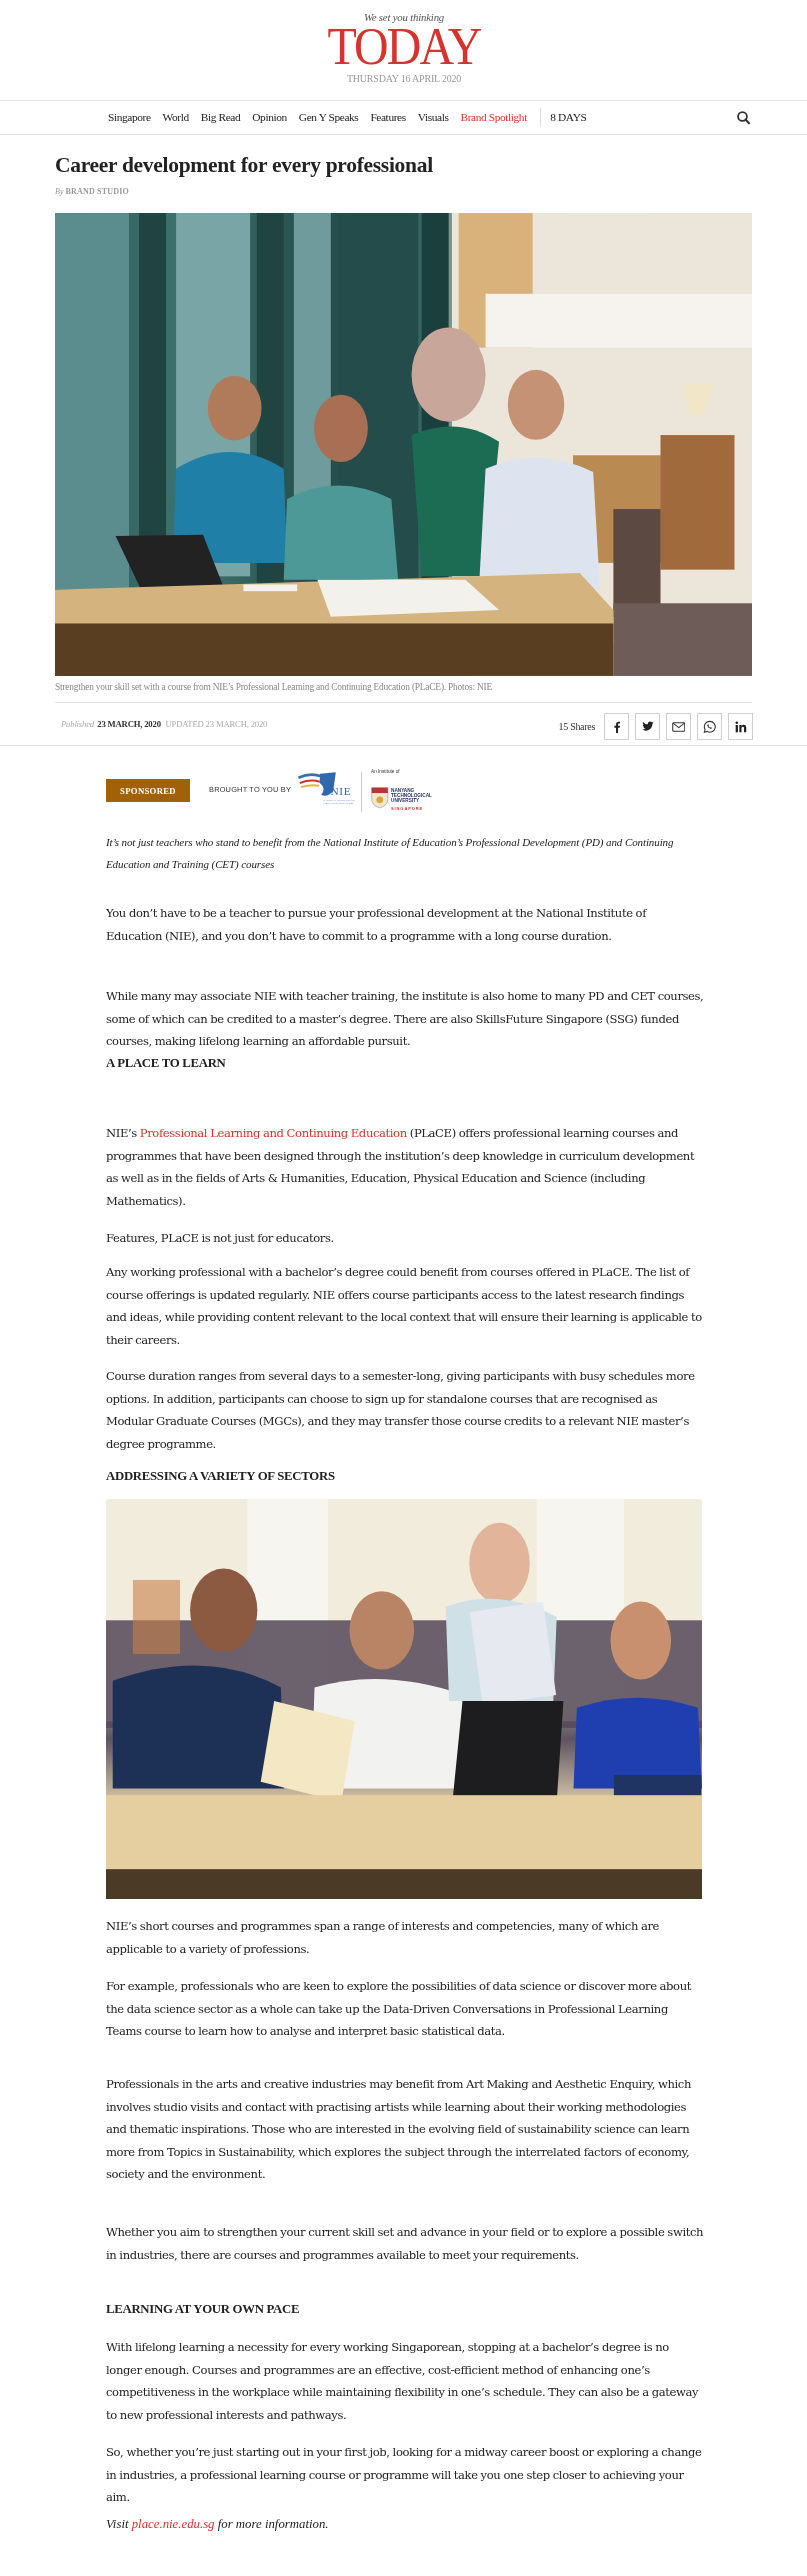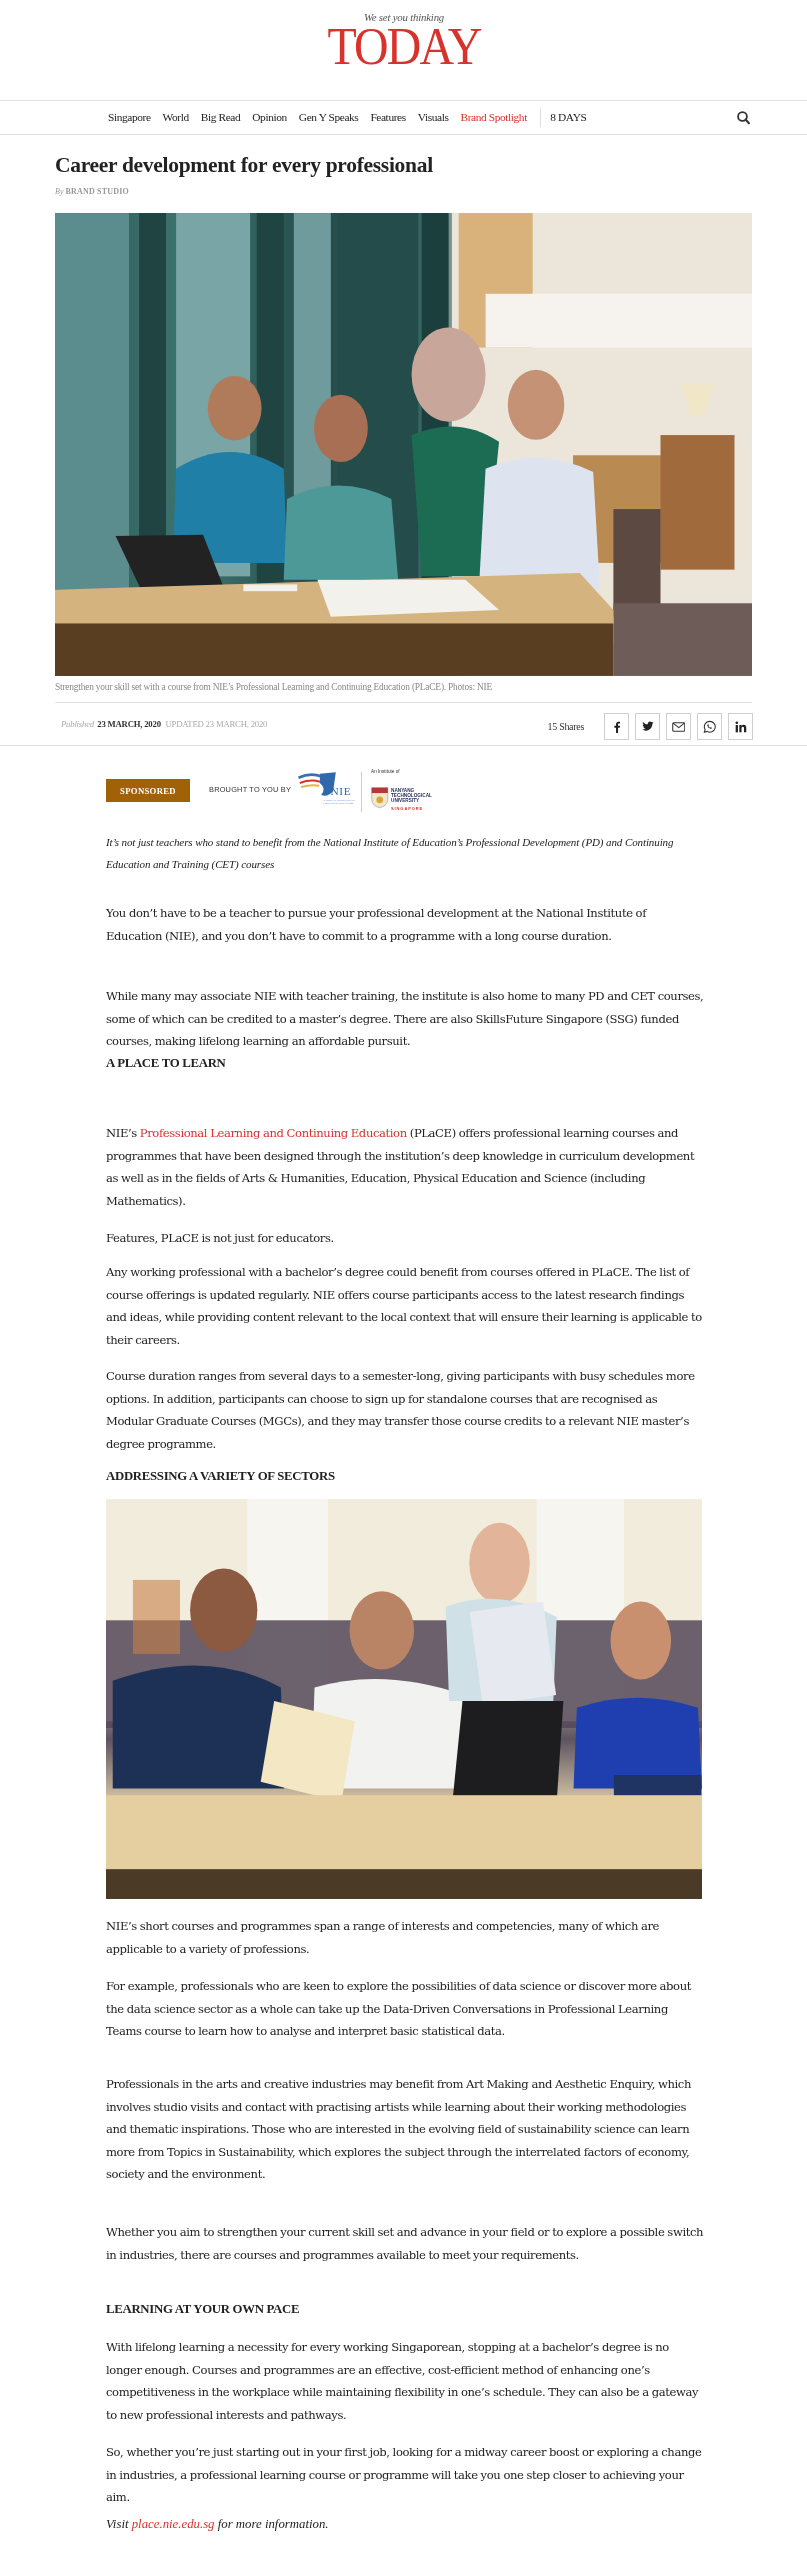--- a/index.html
+++ b/index.html
@@ -78,21 +78,21 @@
     .published {
       position: absolute; top: 719px; left: 61px;
       font-family: "Liberation Serif", serif; font-size: 8.7px; color: #aaaaaa; letter-spacing: -0.2px;
     }
     .published .pub-label { font-style: italic; }
     .published .pub-date { color: #333333; font-weight: bold; margin: 0 2.7px 0 1.3px; }
     .shares {
       position: absolute; top: 713px; right: 55px; display: flex; align-items: center;
     }
     .share-count {
-      font-family: "Liberation Serif", serif; font-size: 10px; color: #333; margin-right: 14px; letter-spacing: -0.3px;
+      font-family: "Liberation Serif", serif; font-size: 10px; color: #333; margin-right: 3px; letter-spacing: -0.3px;
     }
     .share-btn {
       width: 25px; height: 27px; border: 1.3px solid #cfcfcf; margin-left: 6px;
       display: flex; align-items: center; justify-content: center; cursor: pointer; background: #fff;
     }
     .meta-bottom-rule { position: absolute; top: 745px; left: 0; width: 808px; height: 1.3px; background: #e2e2e2; }
 
     
     .sponsored-badge {
       position: absolute; top: 779px; left: 106px; width: 84px; height: 23px;
@@ -151,20 +151,21 @@
       position: absolute; top: 2517px; left: 106px;
       font-family: "Liberation Serif", serif; font-style: italic; font-size: 12.8px; color: #222;
     }
   </style>
 </head>
 <body>
 
 <header class="masthead">
   <div class="tagline">We set you thinking</div>
   <div class="logo">TODAY</div>
+  <div class="dateline">THURSDAY 16 APRIL 2020</div>
 </header>
 
 <nav class="nav">
   <div class="nav-items">
     <a class="nav-item">Singapore</a>
     <a class="nav-item">World</a>
     <a class="nav-item">Big Read</a>
     <a class="nav-item">Opinion</a>
     <a class="nav-item">Gen Y Speaks</a>
     <a class="nav-item">Features</a>

